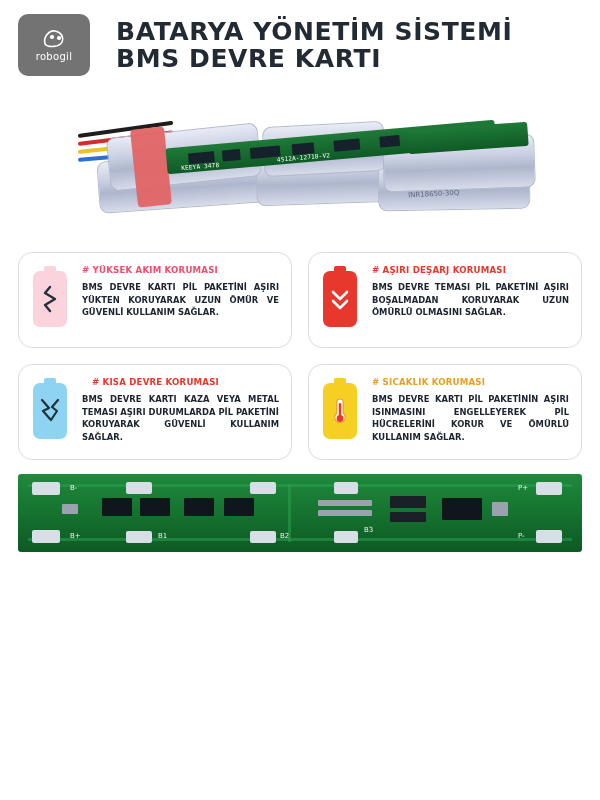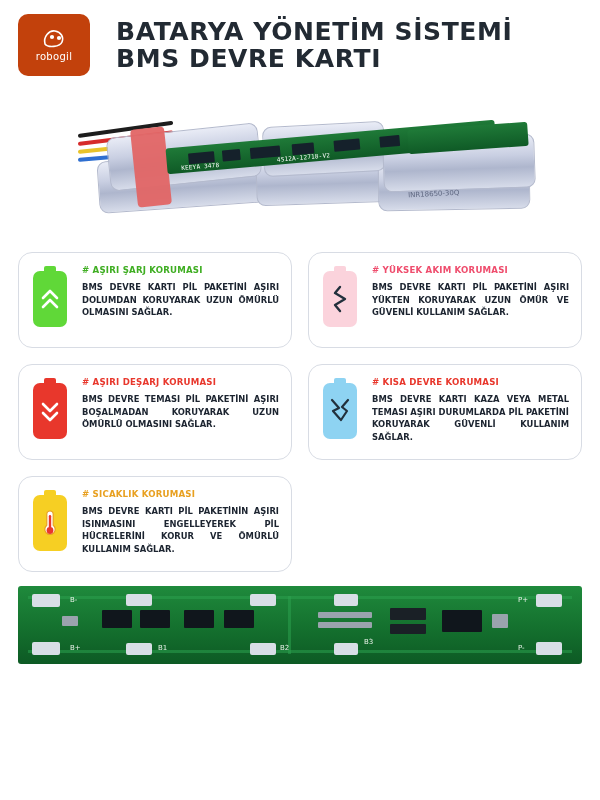--- a/index.html
+++ b/index.html
@@ -25,21 +25,21 @@
   .header {
     display: flex;
     align-items: center;
     padding-top: 18px;
     height: 72px;
     box-sizing: border-box;
   }
   .logo {
     width: 72px;
     height: 62px;
-    background: #c2410c;
+    background: #737373;
     border-radius: 10px;
     display: flex;
     flex-direction: column;
     align-items: center;
     justify-content: center;
     flex: none;
   }
   .logo-mark {
     width: 26px;
     height: 20px;
@@ -306,36 +306,20 @@
         <div class="chip" style="left:44px; width:34px; top:6px;"></div>
         <div class="chip" style="left:86px; width:20px; top:6px;"></div>
       </div>
 
       <div class="cell-label" style="left:330px; top:82px;">INR18650-30Q</div>
     </div>
   </div>
 
   <div class="features">
 
-    <div class="card">
-      <div class="card-icon">
-        <div class="batt" style="background:#60d838;">
-          <div class="batt-glyph">
-            <svg width="22" height="30" viewBox="0 0 22 30">
-              <polyline points="4,14 11,7 18,14" fill="none" stroke="#fff" stroke-width="2.6" stroke-linecap="round" stroke-linejoin="round"></polyline>
-              <polyline points="4,23 11,16 18,23" fill="none" stroke="#fff" stroke-width="2.6" stroke-linecap="round" stroke-linejoin="round"></polyline>
-            </svg>
-          </div>
-        </div>
-      </div>
-      <div class="card-body">
-        <div class="card-title" style="color:#3fae22;"># AŞIRI ŞARJ KORUMASI</div>
-        <div class="card-text">BMS DEVRE KARTI PİL PAKETİNİ AŞIRI DOLUMDAN KORUYARAK UZUN ÖMÜRLÜ OLMASINI SAĞLAR.</div>
-      </div>
-    </div>
 
     <div class="card">
       <div class="card-icon">
         <div class="batt" style="background:#fbd3dc;">
           <div class="batt-glyph">
             <svg width="20" height="32" viewBox="0 0 20 32">
               <polyline points="10,4 5,10 15,16 5,22 10,28" fill="none" stroke="#22303c" stroke-width="2.4" stroke-linecap="round" stroke-linejoin="round"></polyline>
             </svg>
           </div>
         </div>
@@ -368,21 +352,21 @@
         <div class="batt" style="background:#8ed3f2;">
           <div class="batt-glyph">
             <svg width="24" height="34" viewBox="0 0 24 34">
               <polyline points="4,6 11,14 5,17 12,25" fill="none" stroke="#22303c" stroke-width="2.2" stroke-linecap="round" stroke-linejoin="round"></polyline>
               <polyline points="20,6 14,13 19,17 13,26" fill="none" stroke="#22303c" stroke-width="2.2" stroke-linecap="round" stroke-linejoin="round"></polyline>
             </svg>
           </div>
         </div>
       </div>
       <div class="card-body">
-        <div class="card-title" style="color:#e8372c;"># KISA DEVRE KORUMASI</div>
+        <div class="card-title" style="color:#e8372c;margin-left:10px;"># KISA DEVRE KORUMASI</div>
         <div class="card-text">BMS DEVRE KARTI KAZA VEYA METAL TEMASI AŞIRI DURUMLARDA PİL PAKETİNİ KORUYARAK GÜVENLİ KULLANIM SAĞLAR.</div>
       </div>
     </div>
 
 
     <div class="card">
       <div class="card-icon">
         <div class="batt" style="background:#f6cf23;">
           <div class="batt-glyph">
             <svg width="20" height="34" viewBox="0 0 20 34">

